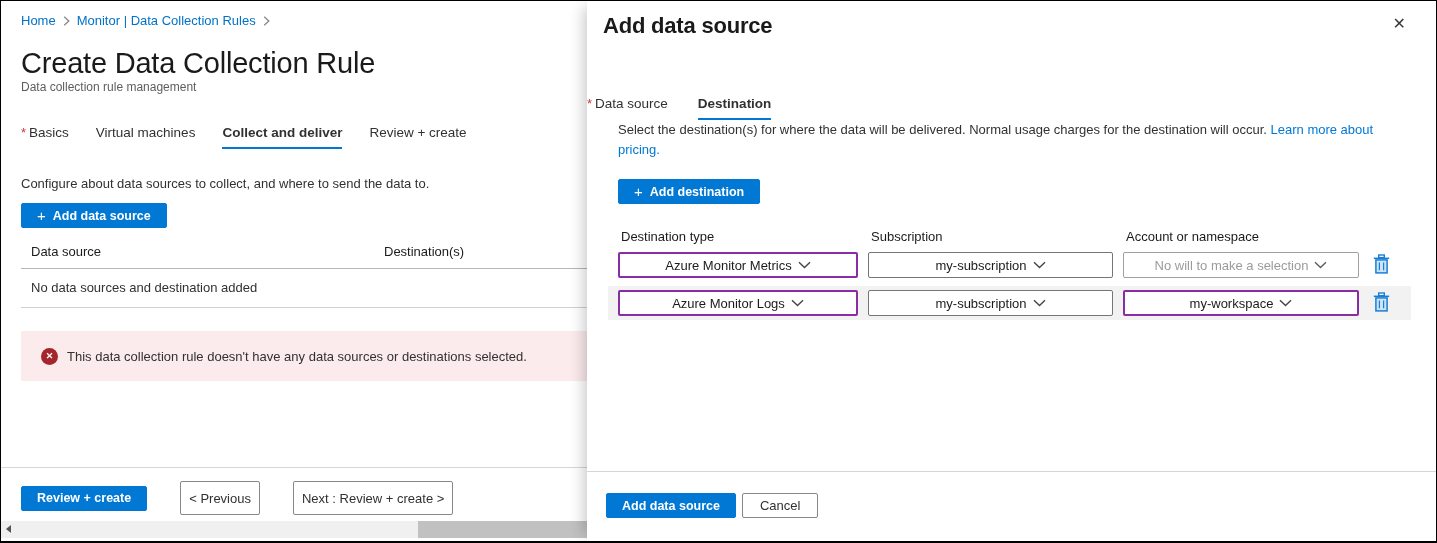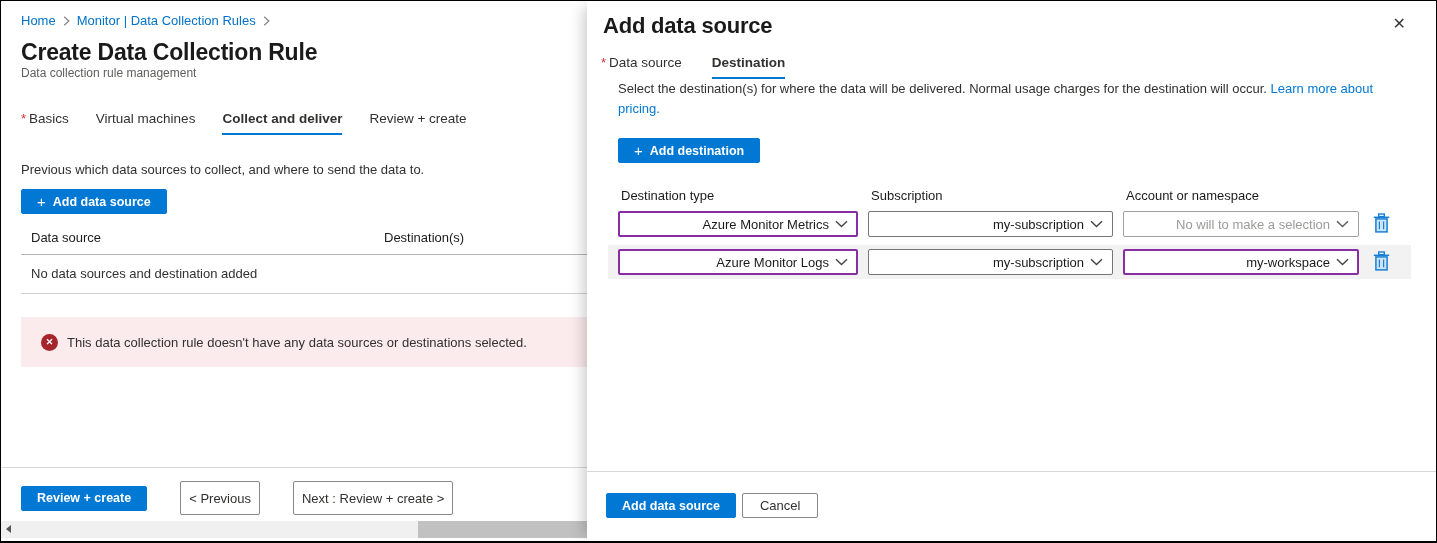--- a/index.html
+++ b/index.html
@@ -22,21 +22,21 @@
   .left-pane {
     position: absolute; left: 0; top: 0; width: 586px; height: 100%;
     background: #fff;
   }
   .left-content { padding: 12px 0 0 20px; }
 
   .breadcrumb { display: flex; align-items: center; gap: 7px; font-size: 13px; }
   .breadcrumb a { color: #0072c9; text-decoration: none; cursor: pointer; }
   .crumb-chev { display: inline-flex; margin-top: 1px; }
 
-  .page-title { font-size: 23px; font-weight: 700; color: #1a1a1a; margin-top: 11px; letter-spacing: -0.2px; }
+  .page-title { font-size: 29px; font-weight: 400; color: #1a1a1a; margin-top: 19px; letter-spacing: -0.2px; }
   .page-subtitle { font-size: 12px; color: #605e5c; margin-top: 0; }
 
   .tabs { display: flex; gap: 27px; margin-top: 31px; }
   .tab { font-size: 13.5px; color: #323130; padding-bottom: 7px; border-bottom: 2px solid transparent; cursor: pointer; white-space: nowrap; }
   .tab.active { font-weight: 700; border-bottom-color: #0078d4; }
   .req { color: #d13438; margin-right: 3px; font-size: 13px; vertical-align: top; }
 
   .configure-text { font-size: 13px; color: #323130; margin-top: 27px; }
 
   .btn-primary {
@@ -93,40 +93,40 @@
     background: #fff;
     box-shadow: -9px 0 14px -6px rgba(0,0,0,0.22);
   }
   .panel-title { font-size: 22px; font-weight: 700; color: #1a1a1a; padding: 12px 0 0 16px; letter-spacing: -0.2px; }
   .panel-close {
     position: absolute; top: 13px; right: 28px;
     font-size: 16px; font-weight: 400; color: #3b3a39; cursor: pointer; line-height: 1;
     padding: 2px;
   }
 
-  .panel-tabs { display: flex; gap: 30px; margin-top: 16px; padding-left: 14px; }
+  .panel-tabs { display: flex; gap: 30px; margin-top: 57px; }
 
   .panel-desc { padding-left: 31px; max-width: 800px; font-size: 13px; line-height: 1.55; color: #323130; }
   .panel-desc a { color: #0078d4; text-decoration: none; cursor: pointer; }
 
   .add-dest-btn { margin-left: 31px; margin-top: 19px; }
 
   .dest-grid-head {
     display: grid; grid-template-columns: 240px 245px 236px 24px; column-gap: 10px;
     margin-top: 25px; padding-left: 34px; font-size: 13px; color: #1b1b1b;
   }
   .dest-row {
     display: grid; grid-template-columns: 240px 245px 236px 24px; column-gap: 10px; align-items: center;
     margin-left: 21px; padding: 4px 18px 4px 10px; margin-top: 4px; width: 803px;
   }
   .dest-row.highlighted { background: #f2f2f2; }
 
   .select {
     height: 26px; background: #fff; border: 1px solid #757575; border-radius: 2px;
-    display: flex; align-items: center; justify-content: flex-end;
+    display: flex; align-items: center; justify-content: center;
     padding: 0 9px; font-size: 13px; color: #1b1b1b; cursor: pointer;
   }
   .select.purple { border: 2px solid #8a2da5; padding: 0 8px; }
   .select.disabled { border-color: #a2a09e; color: #9d9b99; cursor: default; }
   .select .chev { display: inline-flex; margin-left: 6px; flex: 0 0 auto; }
 
   .trash-btn { display: inline-flex; align-items: center; justify-content: center; cursor: pointer; background: none; border: none; padding: 1px; }
 
   .panel-footer-divider { position: absolute; left: 0; right: 0; top: 470px; border-top: 1px solid #d6d6d6; }
   .panel-footer { position: absolute; left: 19px; top: 492px; display: flex; align-items: center; gap: 6px; }
@@ -167,21 +167,21 @@
           <span>Virtual machines</span>
         </div>
         <div class="tab active">
           <span>Collect and deliver</span>
         </div>
         <div class="tab">
           <span>Review + create</span>
         </div>
       </div>
 
-      <div class="configure-text">Previous which data sources to collect, and where to send the data to.</div>
+      <div class="configure-text">Configure about data sources to collect, and where to send the data to.</div>
 
       <button class="btn-primary add-ds-btn">
         <span class="btn-plus">+</span>
         <span>Add data source</span>
       </button>
 
       <div class="dcr-table">
         <div class="dcr-table-head">
           <div class="dcr-th-datasource">Data source</div>
           <div>Destination(s)</div>

